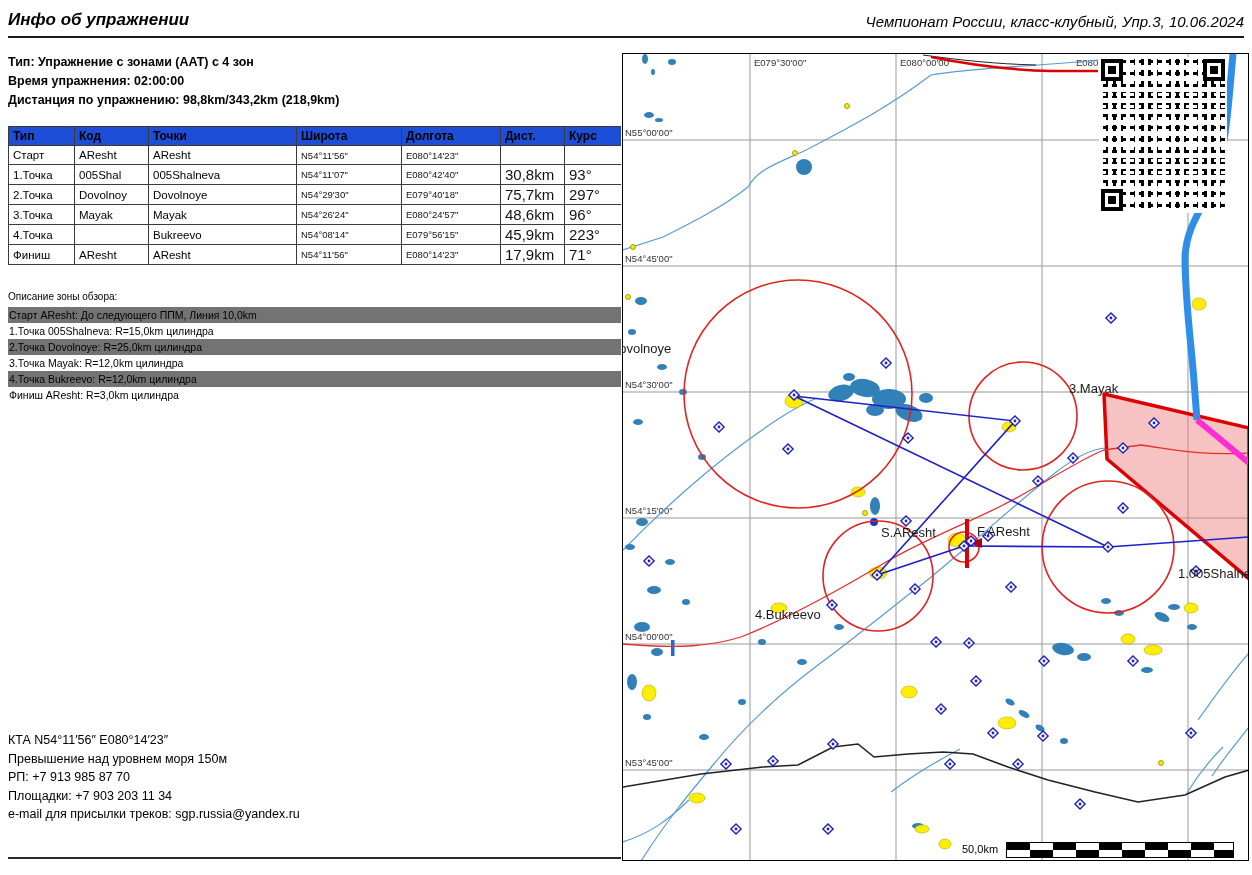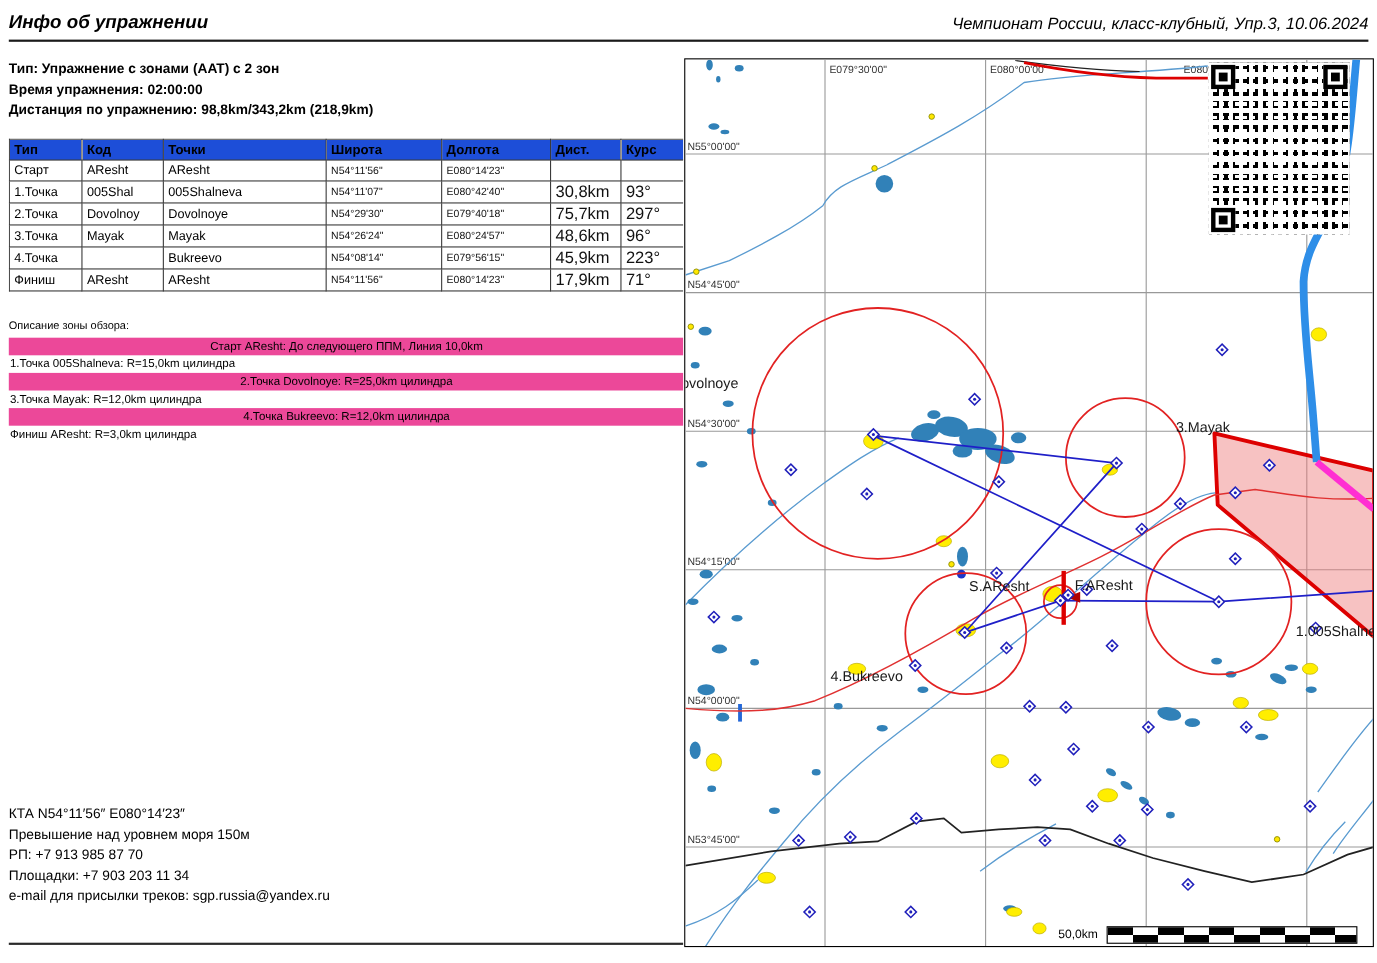--- a/index.html
+++ b/index.html
@@ -22,21 +22,21 @@
           white-space:nowrap; overflow:hidden; }
   th { background:#1d4ed8; font-size:12px; font-weight:bold; }
   td { font-size:11.5px; }
   td.coord { font-size:9.5px; color:#111; }
   td.num   { font-size:15px; color:#111; }
 
   
   #zones { left:8px; top:289px; width:613px; font-size:10.5px; line-height:16px; }
   #zones .zhead { font-size:10px; margin-bottom:2px; }
   #zones .zitem { padding-left:1px; }
-  #zones .hl { background:#ec4899;text-align:center; }
+  #zones .hl { background:#737373; }
 
   
   #footer-info { left:8px; top:731px; font-size:12.5px; line-height:18.5px; }
   #footer-rule { left:8px; top:857px; width:613px; height:2px; background:#2a2a2a; }
 
   
   #map { left:622px; top:53px; width:627px; height:808px; border:1px solid #000;
          background:#fff; overflow:hidden; }
   #map svg { position:absolute; left:0; top:0; }
 
@@ -69,21 +69,21 @@
   .scalelab{ font-size:11px; fill:#000; }
 </style>
 </head>
 <body>
 
 <div class="abs" id="page-title">Инфо об упражнении</div>
 <div class="abs" id="page-subtitle">Чемпионат России, класс-клубный, Упр.3, 10.06.2024</div>
 <div class="abs" id="header-rule"></div>
 
 <div class="abs" id="task-info">
-  <div>Тип: Упражнение с зонами (AAT) с 2 зон</div>
+  <div>Тип: Упражнение с зонами (AAT) с 4 зон</div>
   <div>Время упражнения: 02:00:00</div>
   <div>Дистанция по упражнению: 98,8km/343,2km (218,9km)</div>
 </div>
 
 <div class="abs" id="table-wrap">
 <table>
   <colgroup>
         <col style="width:66px">
         <col style="width:74px">
         <col style="width:148px">

